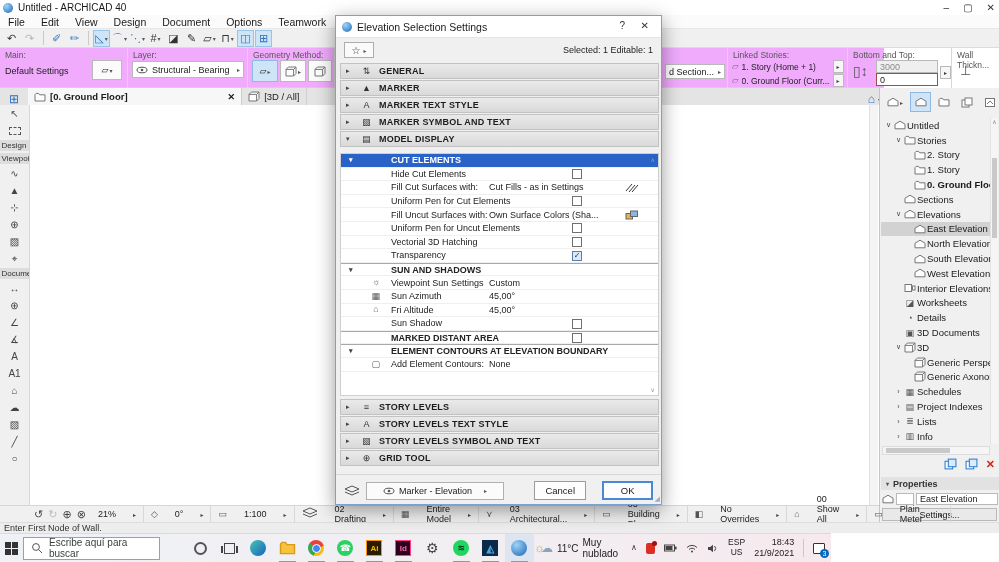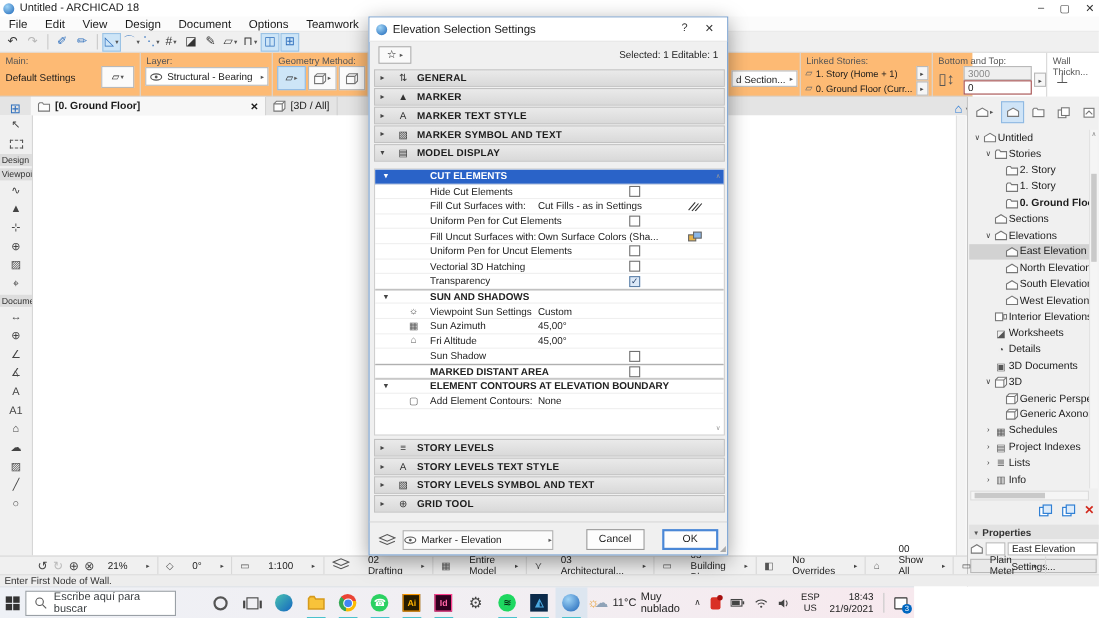--- a/index.html
+++ b/index.html
@@ -16,21 +16,21 @@
   .menu-item{padding:0 8px;height:14px;display:flex;align-items:center;cursor:default}
   
   #toolbarrow{left:0;top:29px;width:999px;height:19px;background:#f0f0f0;display:flex;align-items:center;padding-left:3px;border-bottom:1px solid #dcdcdc}
   .tbtn{height:17px;min-width:17px;display:flex;align-items:center;justify-content:center;font-size:11px;color:#333;border:1px solid transparent;margin-right:1px}
   .tbtn.blue{color:#2e6fbd}
   .tbtn.sel{background:#cde5f7;border-color:#9bc3e5}
   .tbtn.dis{color:#b5b5b5}
   .dd{font-size:6px;color:#555;margin-left:1px}
   .tsep{width:1px;height:14px;background:#c9c9c9;margin:0 4px}
   
-  #infobar{left:0;top:48px;width:884px;height:40px;background:#fdba74;border-bottom:1px solid #d2d2d2}
+  #infobar{left:0;top:48px;width:884px;height:40px;background:#f0abfc;border-bottom:1px solid #d2d2d2}
   .ib-label{position:absolute;top:2px;left:5px;font-size:8.5px;color:#555}
   .ib-col{position:absolute;top:0;height:40px;border-right:1px solid #d8d8d8}
   .ib-btn{border:1px solid #b9b9b9;background:#fbfbfb;display:inline-flex;align-items:center;justify-content:center;font-size:9px}
   .ib-field{border:1px solid #b9b9b9;background:#fff;font-size:9px;display:flex;align-items:center;padding:0 3px}
   .arrowbtn{width:11px;height:13px;border:1px solid #b9b9b9;background:#f6f6f6;font-size:6px;display:inline-flex;align-items:center;justify-content:center;color:#444}
   
   #tabbar{left:0;top:88px;width:999px;height:17px;background:#e4e4e4;display:flex;align-items:flex-end}
   .tab{height:17px;display:flex;align-items:center;gap:4px;padding:0 6px;font-size:9.5px;border-right:1px solid #cfcfcf}
   .tab.active{background:#f7f7f7;font-weight:bold}
   
@@ -80,21 +80,21 @@
   .drow .rexp{position:absolute;left:8px;top:0;height:100%;display:flex;align-items:center;font-size:7px;color:#444}
   .drow .ricon{position:absolute;left:26px;top:0;height:100%;width:18px;display:flex;align-items:center;justify-content:center;color:#555;font-size:9px}
   .drow .rright{position:absolute;left:284px;top:0;height:100%;display:flex;align-items:center}
   .drow.sub{font-weight:bold;border-top:1px solid #a8a8a8}
   .drow.selrow{background:#2a63c8;color:#fff;font-weight:bold;border-top:none}
   .drow.selrow .rexp{color:#fff}
   .cbx{position:absolute;left:231px;top:1.5px;width:10px;height:10px;border:1px solid #707070;background:#fff;display:flex;align-items:center;justify-content:center;font-size:8px;color:#1b3a66}
   .cbx.on{background:#dce9f8;border-color:#5a7ea6}
   .scrollmark{position:absolute;right:3px;font-size:6px;color:#999}
   #dlg-footer{position:absolute;left:0;top:458px;width:100%;height:32px;border-top:1px solid #d8d8d8;display:flex;align-items:center;padding:0 8px;gap:6px}
-  #dlg-combo{width:150px;height:18px;border:1px solid #b0b0b0;background:#fbfbfb;display:flex;align-items:center;gap:4px;padding:0 0;font-size:9px}
+  #dlg-combo{width:150px;height:18px;border:1px solid #b0b0b0;background:#fbfbfb;display:flex;align-items:center;gap:4px;padding:0 16px;font-size:9px}
   #dlg-cancel{width:58px;height:19px;border:1px solid #9a9a9a;background:#fdfdfd;font-size:9.5px;display:flex;align-items:center;justify-content:center;margin-left:24px}
   #dlg-ok{width:56px;height:19px;border:2px solid #4a87d6;background:#fdfdfd;font-size:9.5px;display:flex;align-items:center;justify-content:center;margin-left:10px}
   #dlg-grip{position:absolute;right:1px;bottom:1px;font-size:7px;color:#aaa}
   
   #bottombar{left:0;top:505px;width:879px;height:17px;background:#f0f0f0;border-top:1px solid #d6d6d6;display:flex;align-items:center;padding-left:34px;font-size:9px;color:#222}
   .bseg{display:flex;align-items:center;gap:17px;padding:0 7px;height:17px;border-right:1px solid #d8d8d8}
   .bseg .segicon{color:#555;font-size:9px}
   .bseg .segarrow{font-size:6px;color:#444}
   .navico{font-size:11px;color:#444;margin-right:5px}
   .navico.dis{color:#bbb}
@@ -121,21 +121,21 @@
   .badgeapp::after{content:"";position:absolute;right:-2px;top:-2px;width:5px;height:5px;background:#a50e0e;border-radius:50%}
   #tb-notif{width:14px;height:11px;border:1.5px solid #333;border-radius:1px;position:relative;background:#fff}
   #tb-notif span{position:absolute;right:-5px;bottom:-5px;background:#0067c0;color:#fff;border-radius:50%;width:9px;height:9px;font-size:7px;display:flex;align-items:center;justify-content:center}
   .vline{width:1px;height:18px;background:#c8c8c8}
 </style>
 </head>
 <body>
 
 <div id="titlebar" class="abs">
   <span class="app-orb"></span>
-  <span>Untitled - ARCHICAD 18</span>
+  <span>Untitled - ARCHICAD 40</span>
 </div>
 <div id="win-controls">
   <span>–</span>
   <span>▢</span>
   <span>✕</span>
 </div>
 
 <div id="menubar" class="abs">
     <span class="menu-item">File</span>
     <span class="menu-item">Edit</span>

